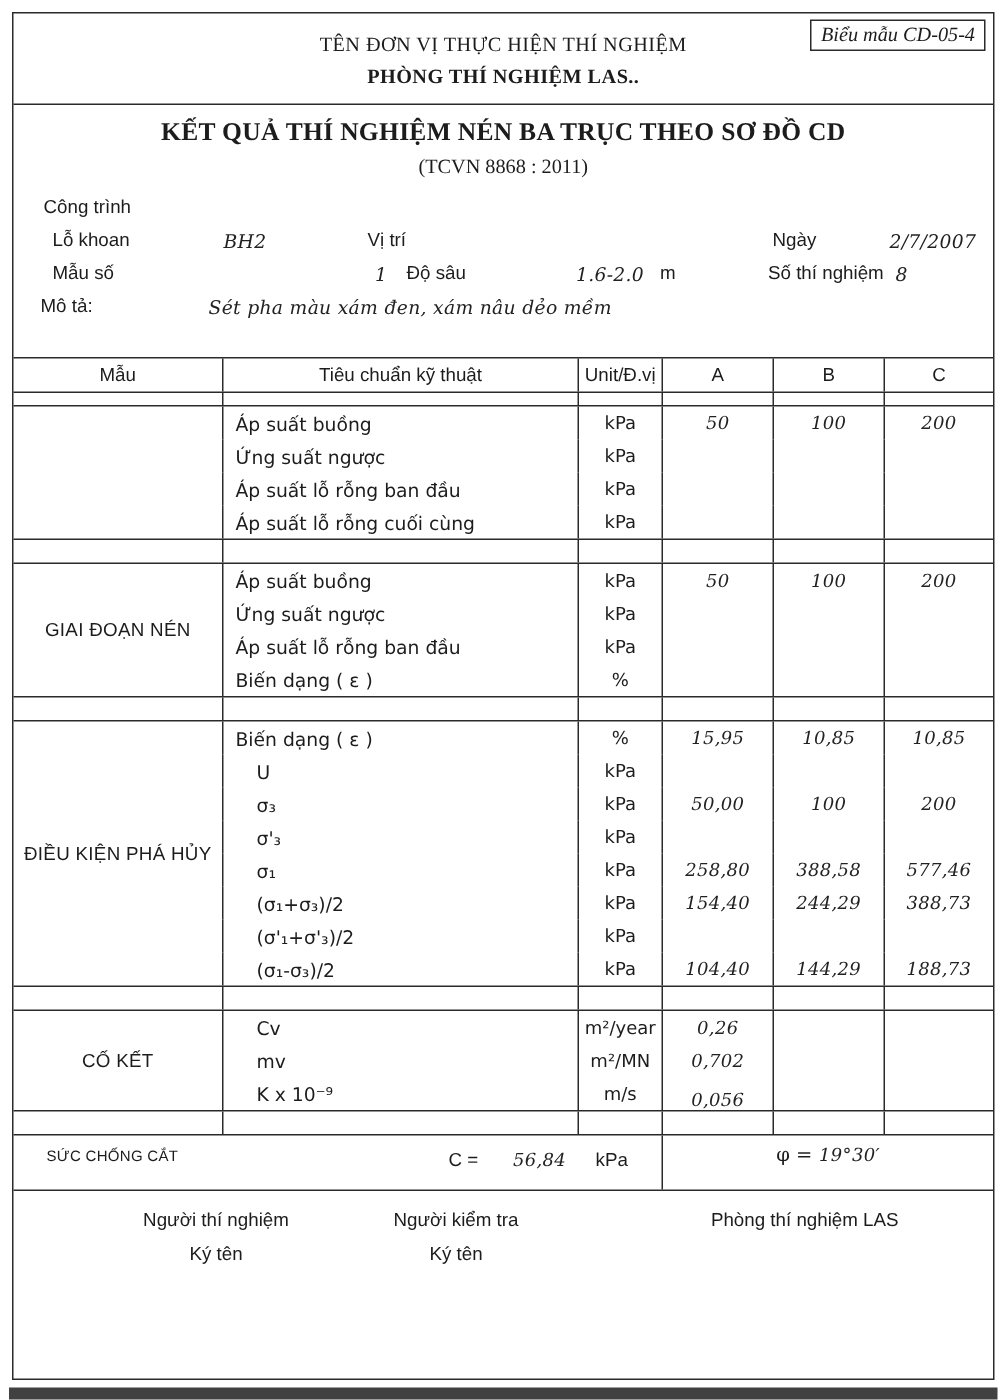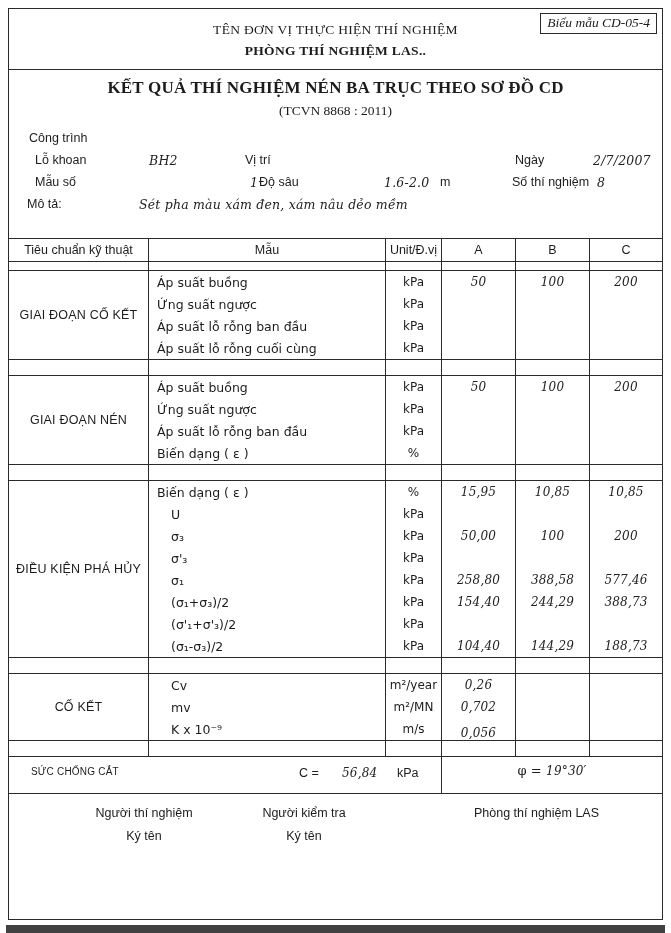--- a/index.html
+++ b/index.html
@@ -122,53 +122,52 @@
     <div class="info-row">
       <span style="left:26px">Lỗ khoan</span>
       <span class="hand" style="left:140px">BH2</span>
       <span style="left:236px">Vị trí</span>
       <span style="left:506px">Ngày</span>
       <span class="hand" style="left:584px">2/7/2007</span>
     </div>
     <div class="info-row">
       <span style="left:26px">Mẫu số</span>
       <span class="hand" style="left:241px">1</span>
-      <span style="left:250px">Độ sâu</span>
+      <span style="left:262px">Độ sâu</span>
       <span class="hand" style="left:375px">1.6-2.0</span>
       <span style="left:431px">m</span>
       <span style="left:503px">Số thí nghiệm</span>
       <span class="hand" style="left:588px">8</span>
     </div>
     <div class="info-row">
       <span style="left:18px">Mô tả:</span>
       <span class="hand" style="left:130px">Sét pha màu xám đen, xám nâu dẻo mềm</span>
     </div>
   </div>
 
   <div class="pre-table-gap"></div>
 
   <div class="grid6 tbl-header">
+    <div class="hcell">Mẫu</div>
     <div class="hcell">Tiêu chuẩn kỹ thuật</div>
-    <div class="hcell">Mẫu</div>
     <div class="hcell">Unit/Đ.vị</div>
     <div class="hcell">A</div>
     <div class="hcell">B</div>
     <div class="hcell">C</div>
   </div>
 
   <div id="sections-host">
       <div class="gap-row small">
         <div class="gap-cell" style="grid-column: 2;"></div>
         <div class="gap-cell" style="grid-column: 3;"></div>
         <div class="gap-cell" style="grid-column: 4;"></div>
         <div class="gap-cell" style="grid-column: 5;"></div>
         <div class="gap-cell" style="grid-column: 6;"></div>
       </div>
       <div class="grid6 section" style="grid-template-rows: repeat(4, 22px);">
-        <div class="c-sec-label" style="grid-area: 1 / 1 / span 4;">GIAI ĐOẠN CỐ KẾT</div>
         <div class="c-spec" style="grid-area: 1 / 2;">Áp suất buồng</div>
         <div class="c-unit" style="grid-area: 1 / 3;">kPa</div>
         <div class="c-val" style="grid-area: 1 / 4;">
           <span class="hand">50</span>
         </div>
         <div class="c-val" style="grid-area: 1 / 5;">
           <span class="hand">100</span>
         </div>
         <div class="c-val" style="grid-area: 1 / 6;">
           <span class="hand">200</span>

